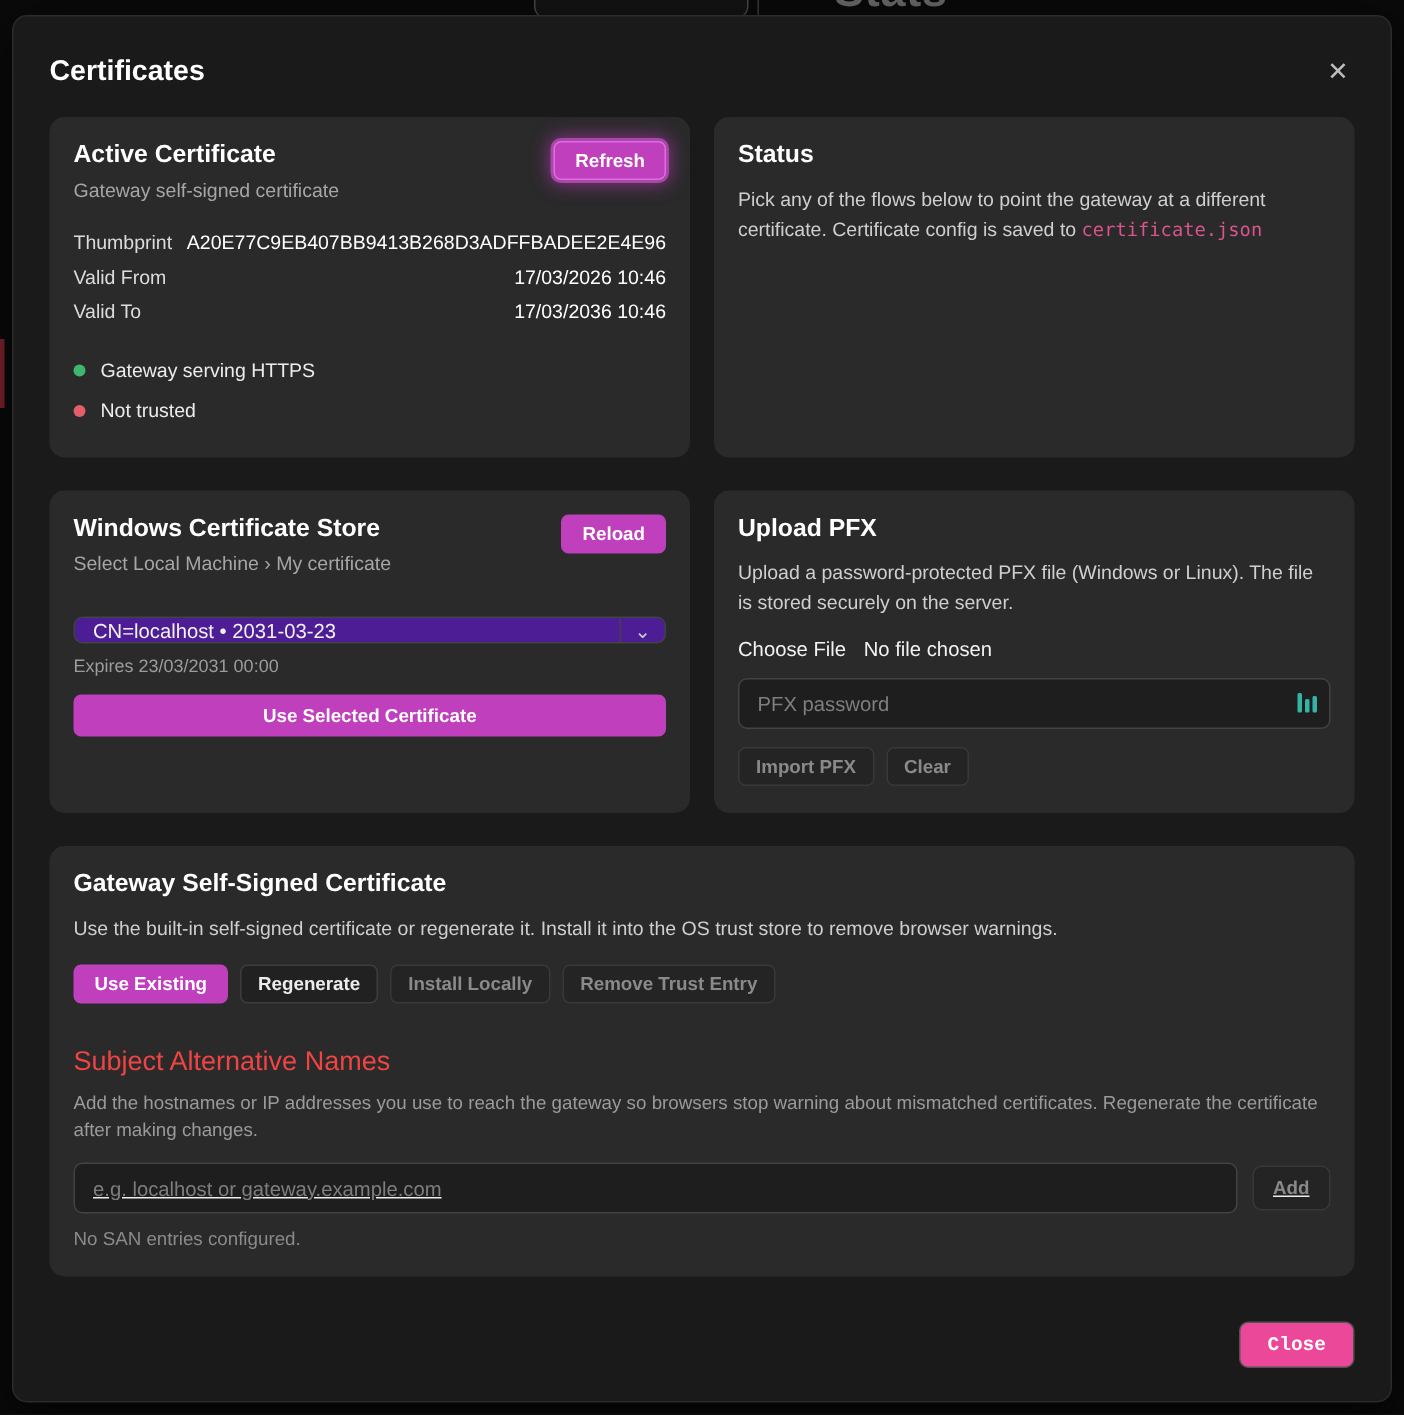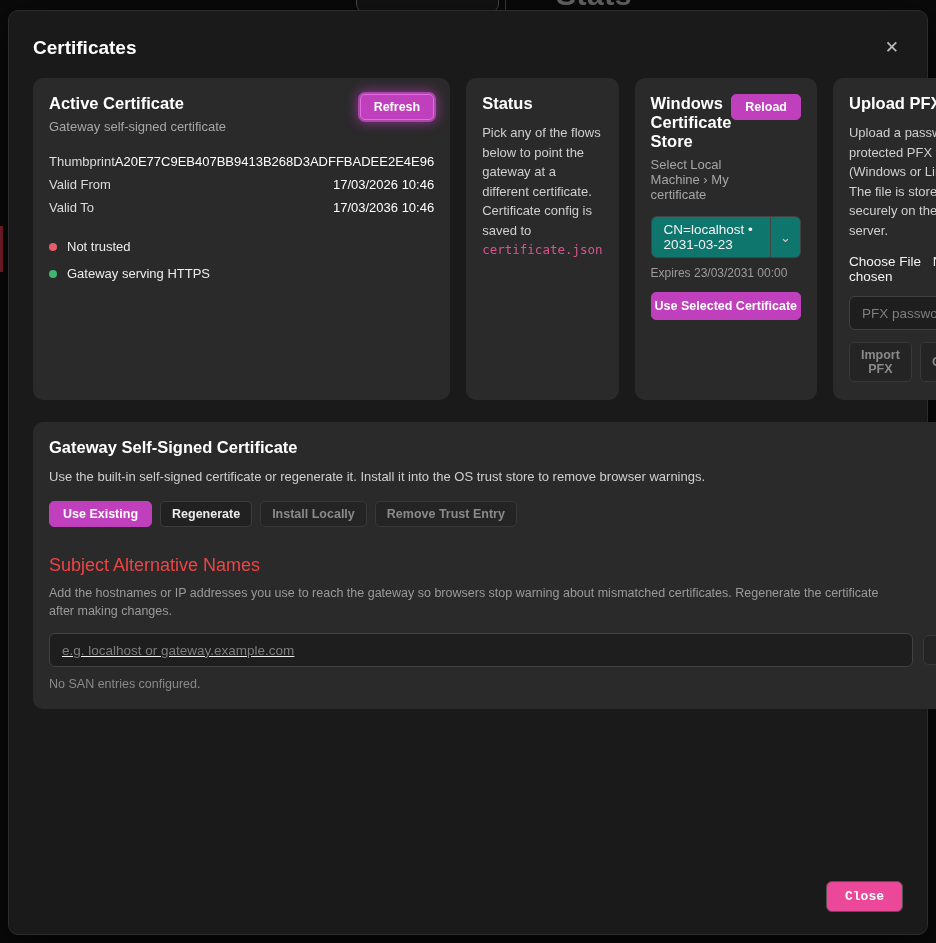--- a/index.html
+++ b/index.html
@@ -38,21 +38,21 @@
     display:flex; align-items:center; justify-content:space-between;
     padding:24px 24px 18px 24px;
   }
   .modal-title { font-size:19px; font-weight:700; color:#fff; }
   .close-x {
     background:none; border:none; color:#bdbdbd; font-size:17px;
     cursor:pointer; line-height:1; padding:4px;
   }
 
   .grid {
-    display:grid; grid-template-columns:1fr 1fr 1fr 1fr; gap:22px 16px;
+    display:grid; grid-template-columns:1fr 1fr; gap:22px 16px;
     padding:0 24px;
   }
   .card {
     background:#2a2a2a; border-radius:10px; padding:16px 16px 18px 16px;
   }
   .card.full { grid-column:1 / -1; }
 
   .card-head { display:flex; align-items:flex-start; justify-content:space-between; }
   .card-title { font-size:16.5px; font-weight:700; color:#fff; }
   .card-sub { font-size:13px; color:#a6a6a6; margin-top:6px; }
@@ -86,21 +86,21 @@
   .status-list { margin-top:14px; }
   .status-row { display:flex; align-items:center; gap:10px; padding:6px 0; font-size:13px; color:#ececec; }
   .dot { width:8px; height:8px; border-radius:50%; flex:0 0 auto; }
 
   .code {
     font-family:"DejaVu Sans Mono", monospace; font-size:12.5px; color:#d9548e;
   }
 
   
   .select {
-    margin-top:14px; height:42px; background:#0f766e; border:1px solid #424242;
+    margin-top:28px; height:18px; background:#4c1d95; border:1px solid #424242;
     border-radius:6px; display:flex; align-items:center; cursor:pointer;
   }
   .select-value { flex:1; padding:0 12px; font-size:13.5px; color:#f2f2f2; }
   .select-caret {
     width:30px; align-self:stretch; display:flex; align-items:center; justify-content:center;
     border-left:1px solid #424242; color:#cfcfcf; font-size:13px;
   }
   .expires { font-size:12px; color:#9c9c9c; margin-top:8px; }
   .btn-block { display:block; width:100%; margin-top:12px; padding:6px 0; font-size:12.5px; }
 
@@ -176,26 +176,26 @@
           <span class="k">Valid From</span>
           <span class="v">17/03/2026 10:46</span>
         </div>
         <div class="kv">
           <span class="k">Valid To</span>
           <span class="v">17/03/2036 10:46</span>
         </div>
       </div>
       <div class="status-list">
         <div class="status-row">
+          <span class="dot" style="background: rgb(63, 181, 111);"></span>
+          <span>Gateway serving HTTPS</span>
+        </div>
+        <div class="status-row">
           <span class="dot" style="background: rgb(227, 93, 106);"></span>
           <span>Not trusted</span>
-        </div>
-        <div class="status-row">
-          <span class="dot" style="background: rgb(63, 181, 111);"></span>
-          <span>Gateway serving HTTPS</span>
         </div>
       </div>
     </div>
 
     <div class="card">
       <div class="card-title">Status</div>
       <div class="card-desc">
         <span>Pick any of the flows below to point the gateway at a different certificate. Certificate config is saved to </span><span class="code">certificate.json</span>
       </div>
     </div>

